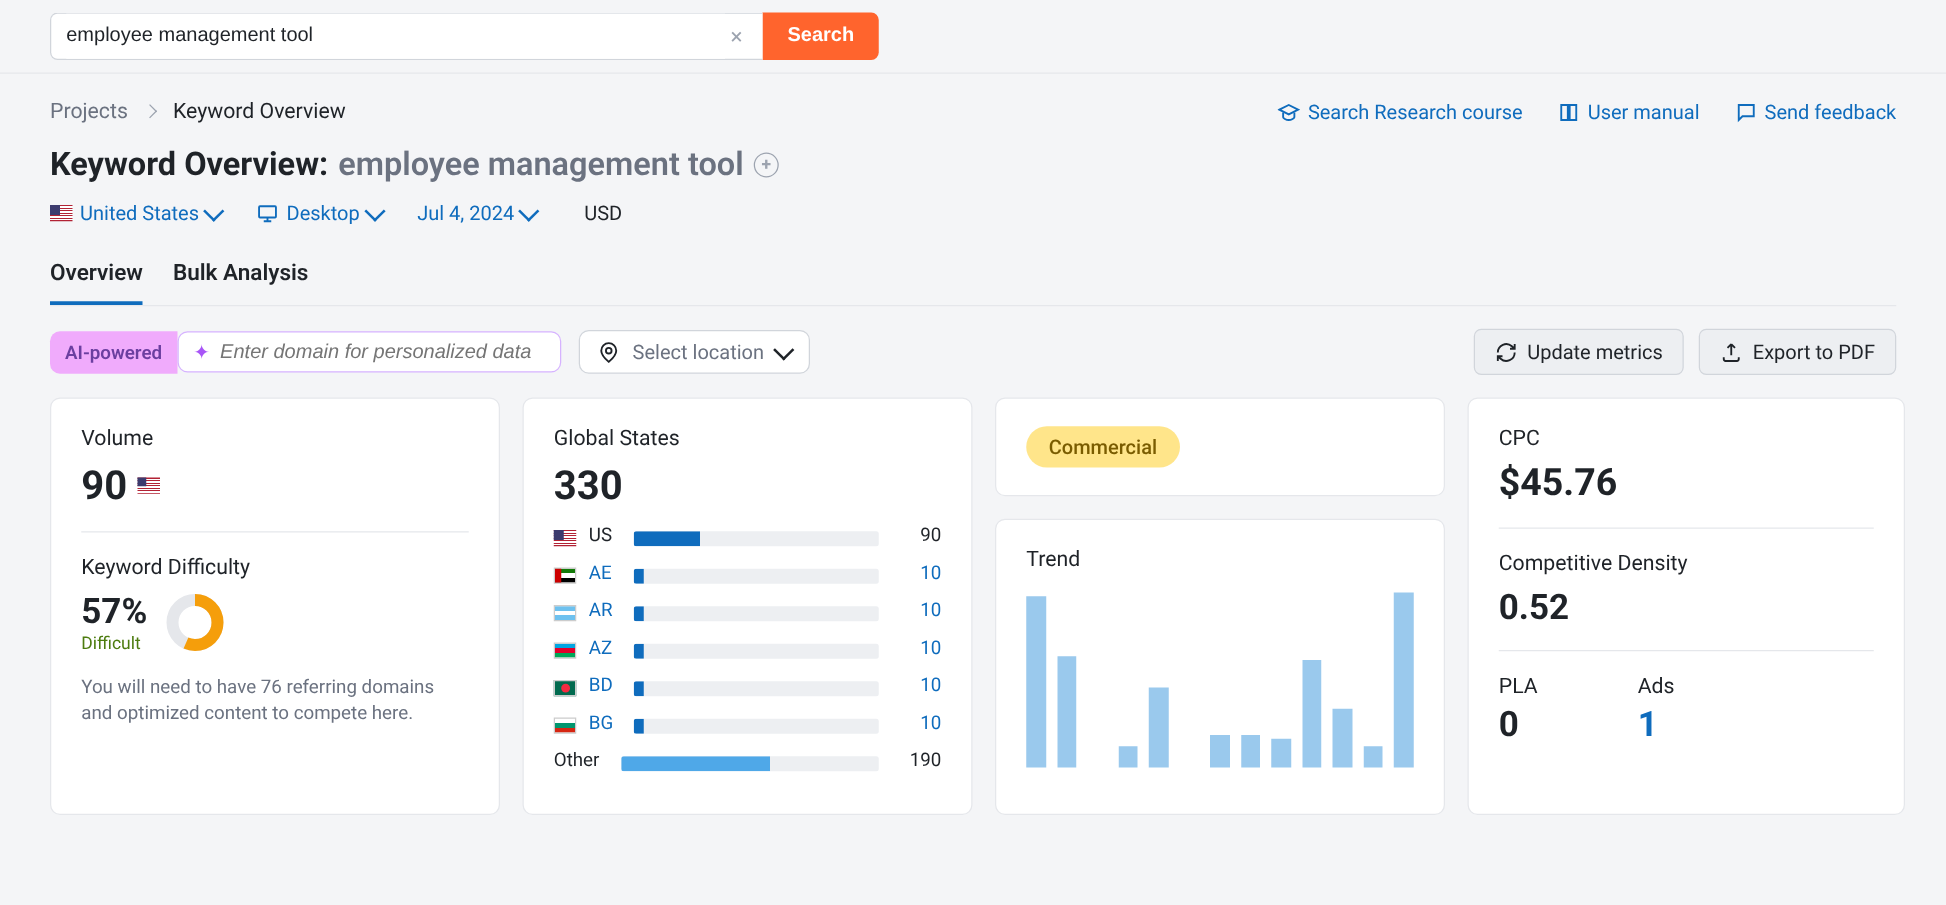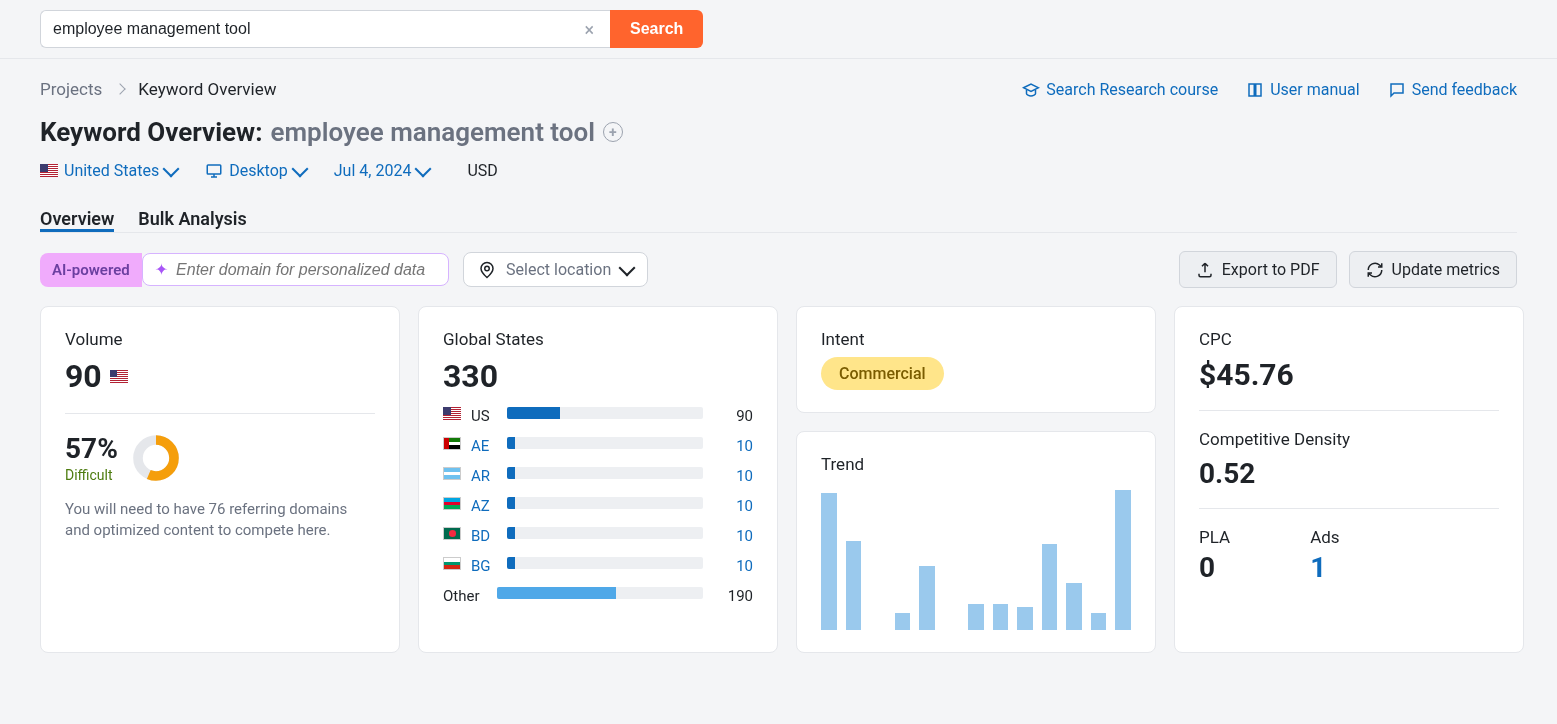--- a/index.html
+++ b/index.html
@@ -103,21 +103,21 @@
     background: linear-gradient(#b22234 0 7.7%, #fff 7.7% 15.4%, #b22234 15.4% 23.1%, #fff 23.1% 30.8%, #b22234 30.8% 38.5%, #fff 38.5% 46.2%, #b22234 46.2% 53.9%, #fff 53.9% 61.6%, #b22234 61.6% 69.3%, #fff 69.3% 77%, #b22234 77% 84.7%, #fff 84.7% 92.4%, #b22234 92.4% 100%);
     position: relative; display: inline-block;
   }
   .flag-us::before { content: ""; position: absolute; left:0; top:0; width:42%; height:58%; background:#3c3b6e; }
   .tabs {
     margin-top: 28px;
     display: flex;
     gap: 24px;
     border-bottom: 1px solid #e5e7eb;
   }
-  .tab { font-size: 18px; font-weight: 600; padding-bottom: 0; color: #1f2328; cursor: pointer; }
+  .tab { font-size: 18px; font-weight: 600; padding-bottom: 12px; color: #1f2328; cursor: pointer; }
   .tab.active { color: #1f2328; border-bottom: 3px solid #0f6cbd; }
   .controls-row {
     display: flex;
     justify-content: space-between;
     align-items: center;
     padding: 18px 0;
   }
   .left-controls { display: flex; align-items: center; gap: 14px; }
   .ai-pill {
     background: #f0abfc;
@@ -162,21 +162,21 @@
   .card-4 { flex: 0 0 350px; }
   .card h4 { font-size: 17px; font-weight: 400; color: #1f2328; margin-bottom: 8px; }
   .big-num { font-size: 32px; font-weight: 700; display: flex; align-items: center; gap: 8px; }
   .divider { border-top: 1px solid #e5e7eb; margin: 18px 0; }
   .kd-row { display: flex; align-items: center; gap: 14px; }
   .kd-pct { font-size: 28px; font-weight: 700; }
   .kd-label { font-size: 14px; color: #4d7c0f; margin-top: 2px; }
   .kd-donut { width: 48px; height: 48px; }
   .kd-note { color: #6b7280; font-size: 15px; margin-top: 16px; line-height: 1.4; }
   .gv-list { margin-top: 12px; }
-  .gv-row { display: flex; align-items: flex-start; gap: 10px; font-size: 15px; margin-bottom: 12px; }
+  .gv-row { display: flex; align-items: flex-end; gap: 10px; font-size: 15px; margin-bottom: 12px; }
   .gv-flag { width: 18px; height: 13px; display: inline-block; border: 1px solid #ccc; }
   .gv-cc { color: #0f6cbd; width: 26px; cursor: pointer; }
   .gv-cc.plain { color: #1f2328; cursor: default; }
   .gv-bar { flex: 1; background: #edeff2; height: 12px; border-radius: 2px; position: relative; overflow: hidden; }
   .gv-bar .fill { position: absolute; left: 0; top: 0; bottom: 0; background: #0f6cbd; }
   .gv-bar .fill.light { background: #4fa8e8; }
   .gv-val { width: 40px; text-align: right; color: #0f6cbd; }
   .gv-val.plain { color: #1f2328; }
   .other-label { color: #1f2328; width: 44px; }
   .intent-pill {
@@ -285,42 +285,43 @@
             <circle cx="12" cy="10" r="3"></circle>
             <path d="M12 2a8 8 0 018 8c0 5-8 12-8 12S4 15 4 10a8 8 0 018-8z"></path>
           </svg>
         <span class="txt">Select location</span>
         <span class="chev-down" style="color:#1f2328"></span>
       </div>
     </div>
     <div class="right-controls">
       <div class="btn-grey">
         <svg class="icon-sm" viewBox="0 0 24 24" fill="none" stroke="#1f2328" stroke-width="2">
-            <path d="M12 3v12m0-12l-4 4m4-4l4 4M4 17v2a2 2 0 002 2h12a2 2 0 002-2v-2"></path>
-          </svg>
-        <span>Export to PDF</span>
+            <path d="M3 12a9 9 0 0115-6.7L21 8M21 3v5h-5M21 12a9 9 0 01-15 6.7L3 16M3 21v-5h5"></path>
+          </svg>
+        <span>Update metrics</span>
       </div>
       <div class="btn-grey">
         <svg class="icon-sm" viewBox="0 0 24 24" fill="none" stroke="#1f2328" stroke-width="2">
-            <path d="M3 12a9 9 0 0115-6.7L21 8M21 3v5h-5M21 12a9 9 0 01-15 6.7L3 16M3 21v-5h5"></path>
-          </svg>
-        <span>Update metrics</span>
+            <path d="M12 3v12m0-12l-4 4m4-4l4 4M4 17v2a2 2 0 002 2h12a2 2 0 002-2v-2"></path>
+          </svg>
+        <span>Export to PDF</span>
       </div>
     </div>
   </div>
 
   <div class="cards-row">
 
     <div class="card card-1">
       <h4>Volume</h4>
       <div class="big-num">
         <span>90</span>
         <span class="flag-us"></span>
       </div>
       <div class="divider"></div>
+      <h4>Keyword Difficulty</h4>
       <div class="kd-row">
         <div>
           <div class="kd-pct">57%</div>
           <div class="kd-label">Difficult</div>
         </div>
         <svg class="kd-donut" viewBox="0 0 40 40">
           <circle cx="20" cy="20" r="15" fill="none" stroke="#e5e7eb" stroke-width="8"></circle>
           <circle cx="20" cy="20" r="15" fill="none" stroke="#f59e0b" stroke-width="8" stroke-dasharray="53 94" transform="rotate(-90 20 20)"></circle>
         </svg>
       </div>
@@ -384,21 +385,20 @@
             <div class="gv-bar">
               <div class="fill light" style="width:58%"></div>
             </div>
             <span class="gv-val plain">190</span>
           </div>
         </div>
     </div>
 
     <div class="card-col">
       <div class="card">
-        <h4>Intent</h4>
         <span class="intent-pill">Commercial</span>
       </div>
       <div class="card" style="flex:1">
         <h4>Trend</h4>
         <div class="trend-chart" id="trend-chart">
             <div class="trend-bar" style="height: 97.9592%;"></div>
             <div class="trend-bar" style="height: 63.2653%;"></div>
             <div class="trend-bar" style="height: 0%; visibility: hidden;"></div>
             <div class="trend-bar" style="height: 12.2449%;"></div>
             <div class="trend-bar" style="height: 45.9184%;"></div>

